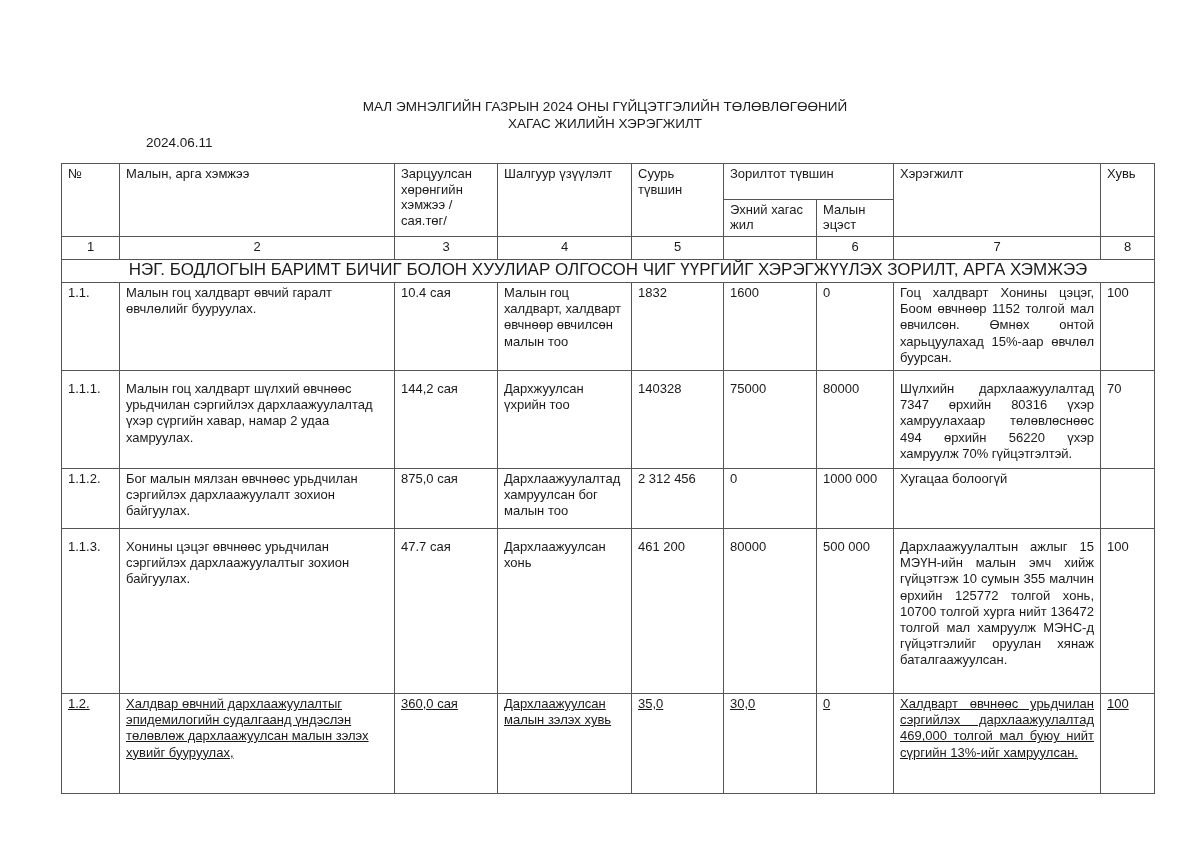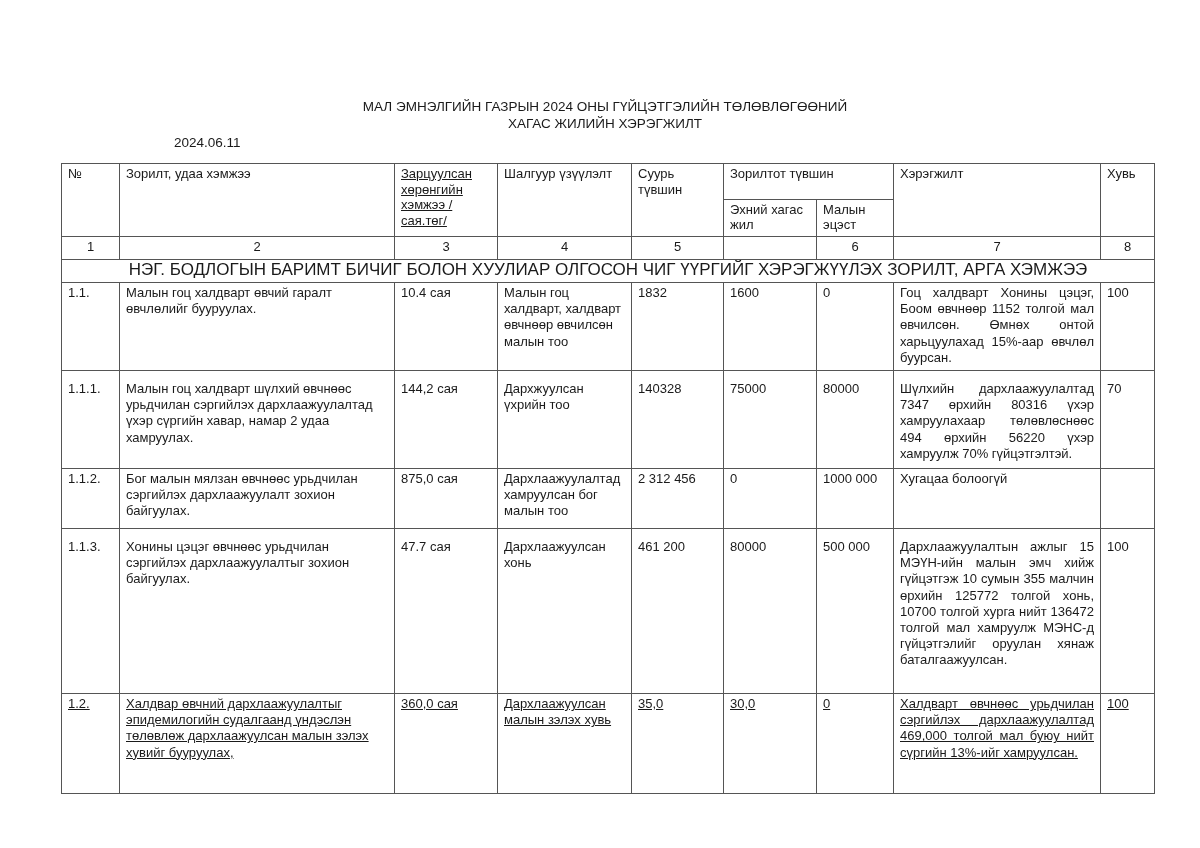--- a/index.html
+++ b/index.html
@@ -23,21 +23,20 @@
       text-align: center;
       font-size: 13.5px;
       line-height: 17px;
       letter-spacing: 0;
     }
     .doc-date {
       position: absolute;
       left: 146px;
       top: 135px;
       font-size: 13.5px;
-      margin-left: 28px;
     }
     table.report {
       position: absolute;
       left: 61px;
       top: 163px;
       width: 1093px;
       border-collapse: collapse;
       table-layout: fixed;
       font-size: 13px;
       line-height: 16.2px;
@@ -87,22 +86,22 @@
     <col style="width:92px">
     <col style="width:93px">
     <col style="width:77px">
     <col style="width:207px">
     <col style="width:54px">
   </colgroup>
 
   <tbody>
       <tr class="hdr">
     <td rowspan="2" class="top" style="height:71px;">№</td>
-    <td rowspan="2">Зорилт, удаа хэмжээ</td>
-    <td rowspan="2" style="line-height:15.5px;text-decoration:underline;">Зарцуулсан хөрөнгийн хэмжээ /сая.төг/</td>
+    <td rowspan="2">Малын, арга хэмжээ</td>
+    <td rowspan="2" style="line-height:15.5px;">Зарцуулсан хөрөнгийн хэмжээ /сая.төг/</td>
     <td rowspan="2">Шалгуур үзүүлэлт</td>
     <td rowspan="2">Суурь түвшин</td>
     <td colspan="2" class="top" style="height:36px;">Зорилтот түвшин</td>
     <td rowspan="2">Хэрэгжилт</td>
     <td rowspan="2">Хувь</td>
   </tr>
   <tr class="hdr">
     <td class="top" style="height:35px; line-height:15px;">Эхний хагас жил</td>
     <td class="top" style="line-height:15px;">Малын эцэст</td>
   </tr>

